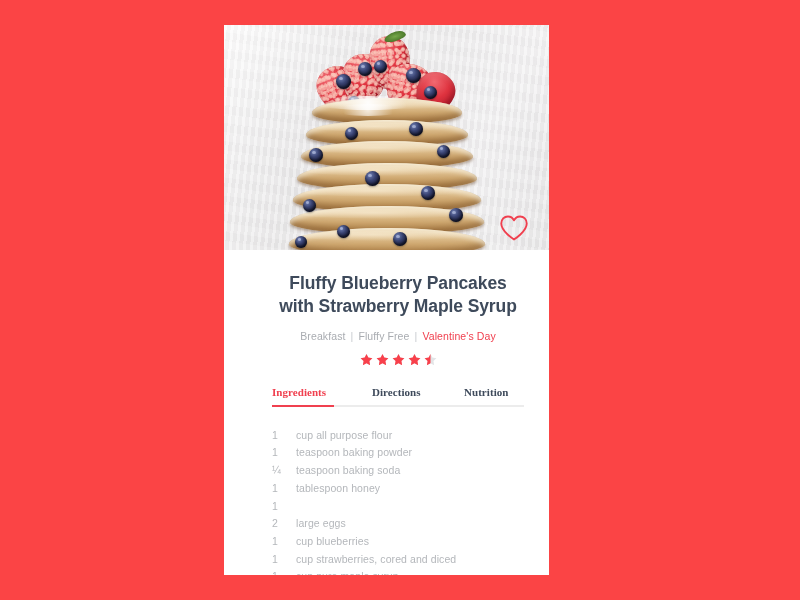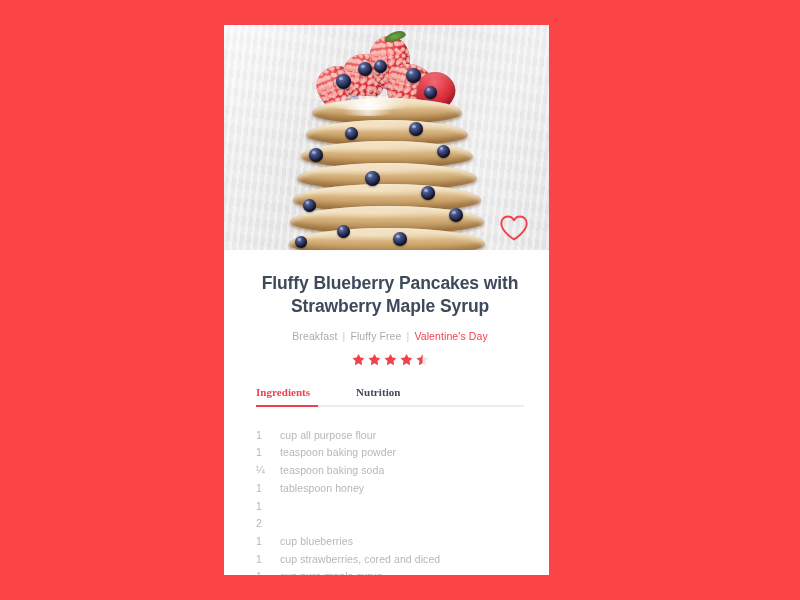--- a/index.html
+++ b/index.html
@@ -150,21 +150,21 @@
     position: absolute;
     right: 20px;
     bottom: 8px;
     width: 30px;
     height: 28px;
     cursor: pointer;
   }
   .heart-btn svg { display: block; width: 100%; height: 100%; }
 
   
-  .body { padding: 22px 25px 0 32px; }
+  .body { padding: 22px 25px 0 32px; margin-left: 16px; }
 
   .title {
     font-size: 17.5px;
     line-height: 1.32;
     font-weight: bold;
     color: #3e4a5b;
     text-align: center;
     letter-spacing: -.1px;
   }
 
@@ -371,20 +371,21 @@
               </clipPath>
               <g clip-path="url(#cp4)">
                 <path d="M6.5 0.6 L8.32 4.3 L12.4 4.9 L9.45 7.78 L10.15 11.84 L6.5 9.92 L2.85 11.84 L3.55 7.78 L0.6 4.9 L4.68 4.3 Z"></path>
               </g>
             </svg>
           </div>
         </div>
 
       <div class="tabs">
           <div class="tab active">Ingredients</div>
+          <div class="tab">Directions</div>
           <div class="tab">Nutrition</div>
         </div>
       <div class="tab-rule">
         <div class="active-bar"></div>
       </div>
 
       <div class="ing-list">
           <div class="ing-row">
             <div class="ing-qty">1</div>
             <div class="ing-txt">cup all purpose flour</div>
@@ -399,20 +400,21 @@
           </div>
           <div class="ing-row">
             <div class="ing-qty">1</div>
             <div class="ing-txt">tablespoon honey</div>
           </div>
           <div class="ing-row">
             <div class="ing-qty">1</div>
           </div>
           <div class="ing-row">
             <div class="ing-qty">2</div>
+            <div class="ing-txt">large eggs</div>
           </div>
           <div class="ing-row">
             <div class="ing-qty">1</div>
             <div class="ing-txt">cup blueberries</div>
           </div>
           <div class="ing-row">
             <div class="ing-qty">1</div>
             <div class="ing-txt">cup strawberries, cored and diced</div>
           </div>
           <div class="ing-row">

